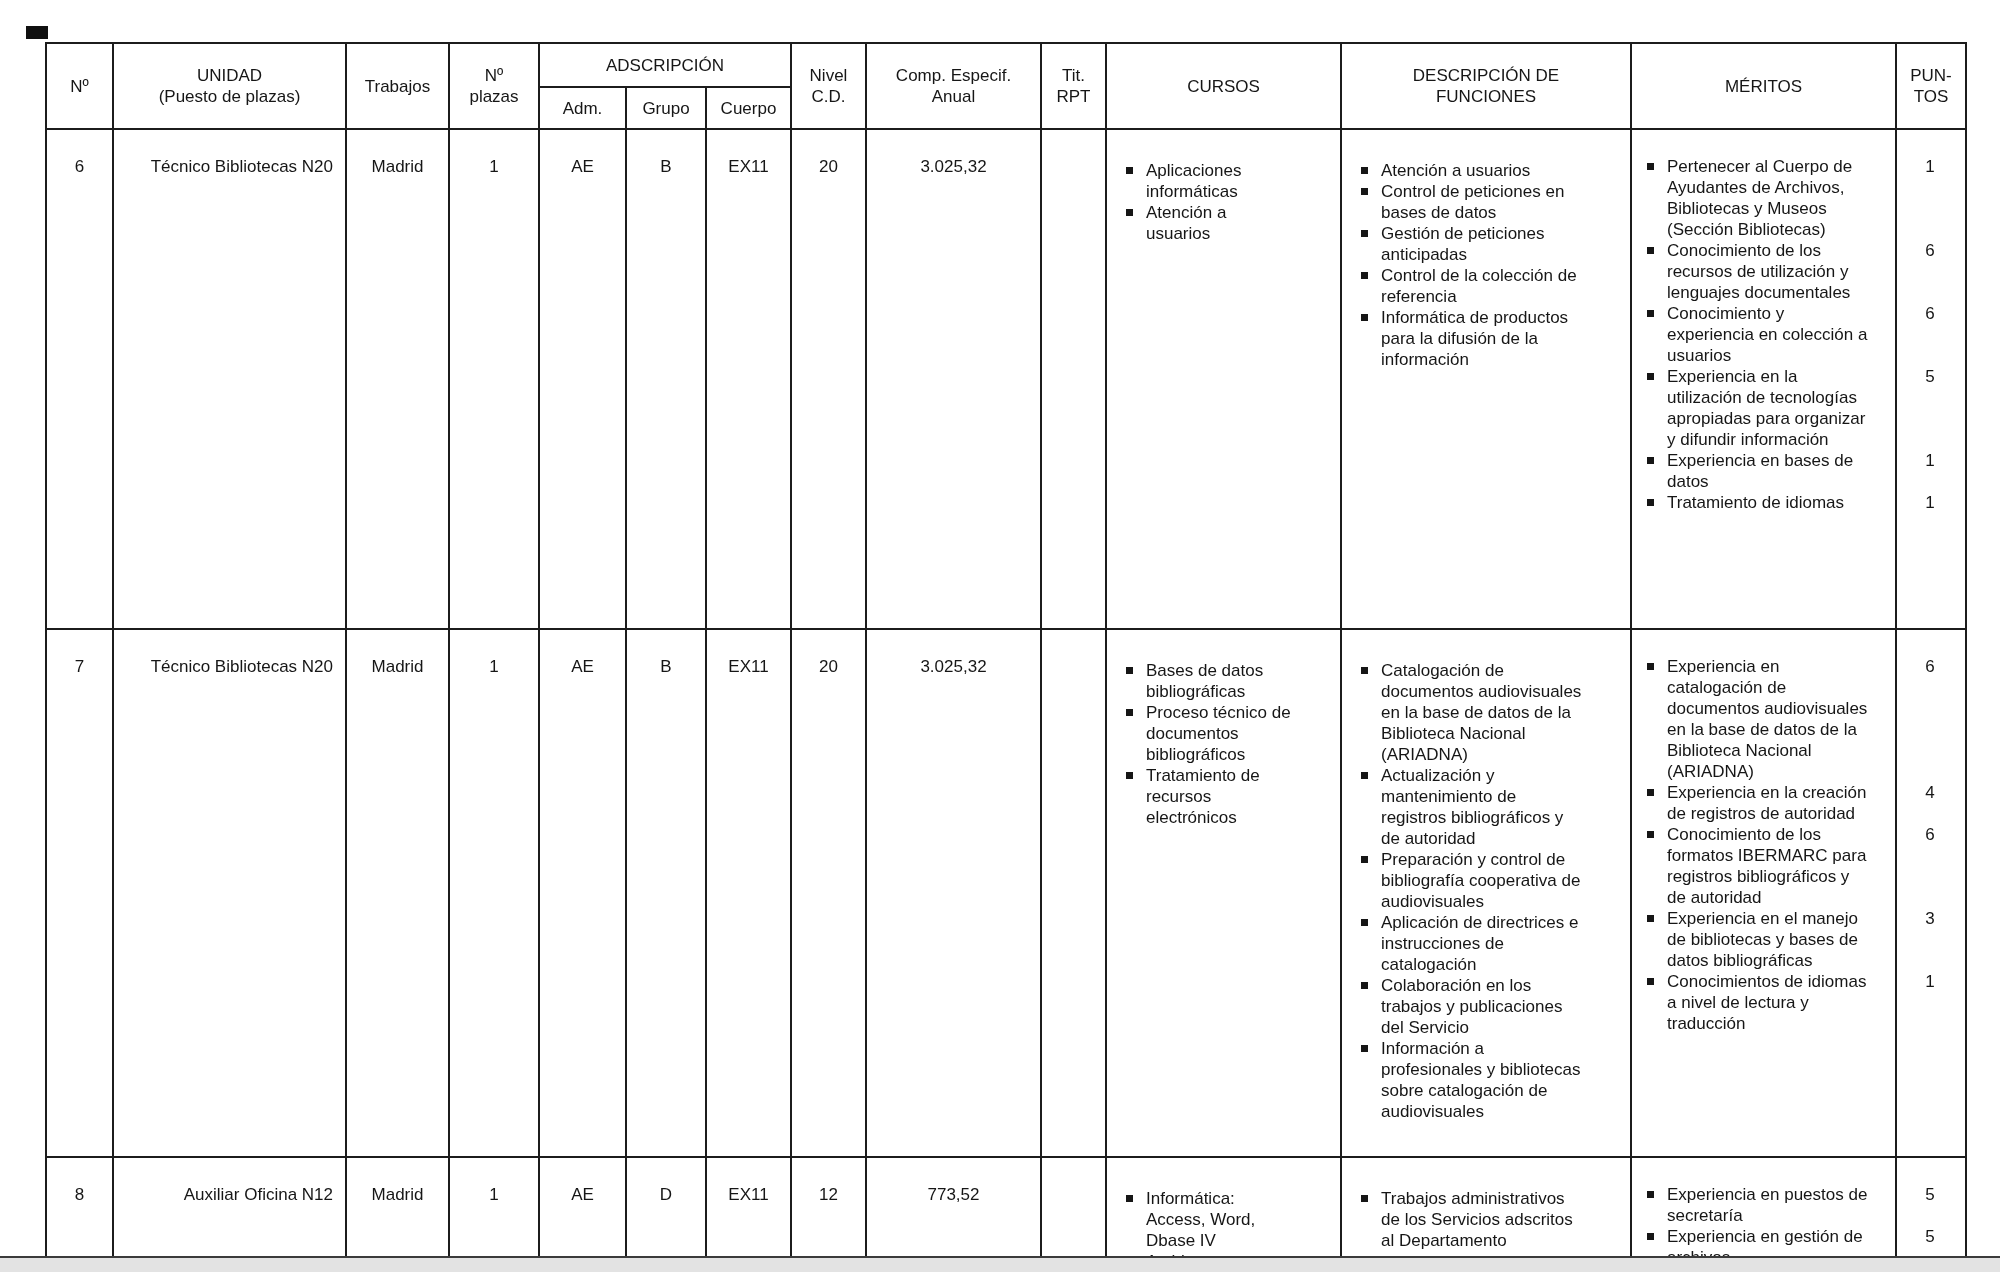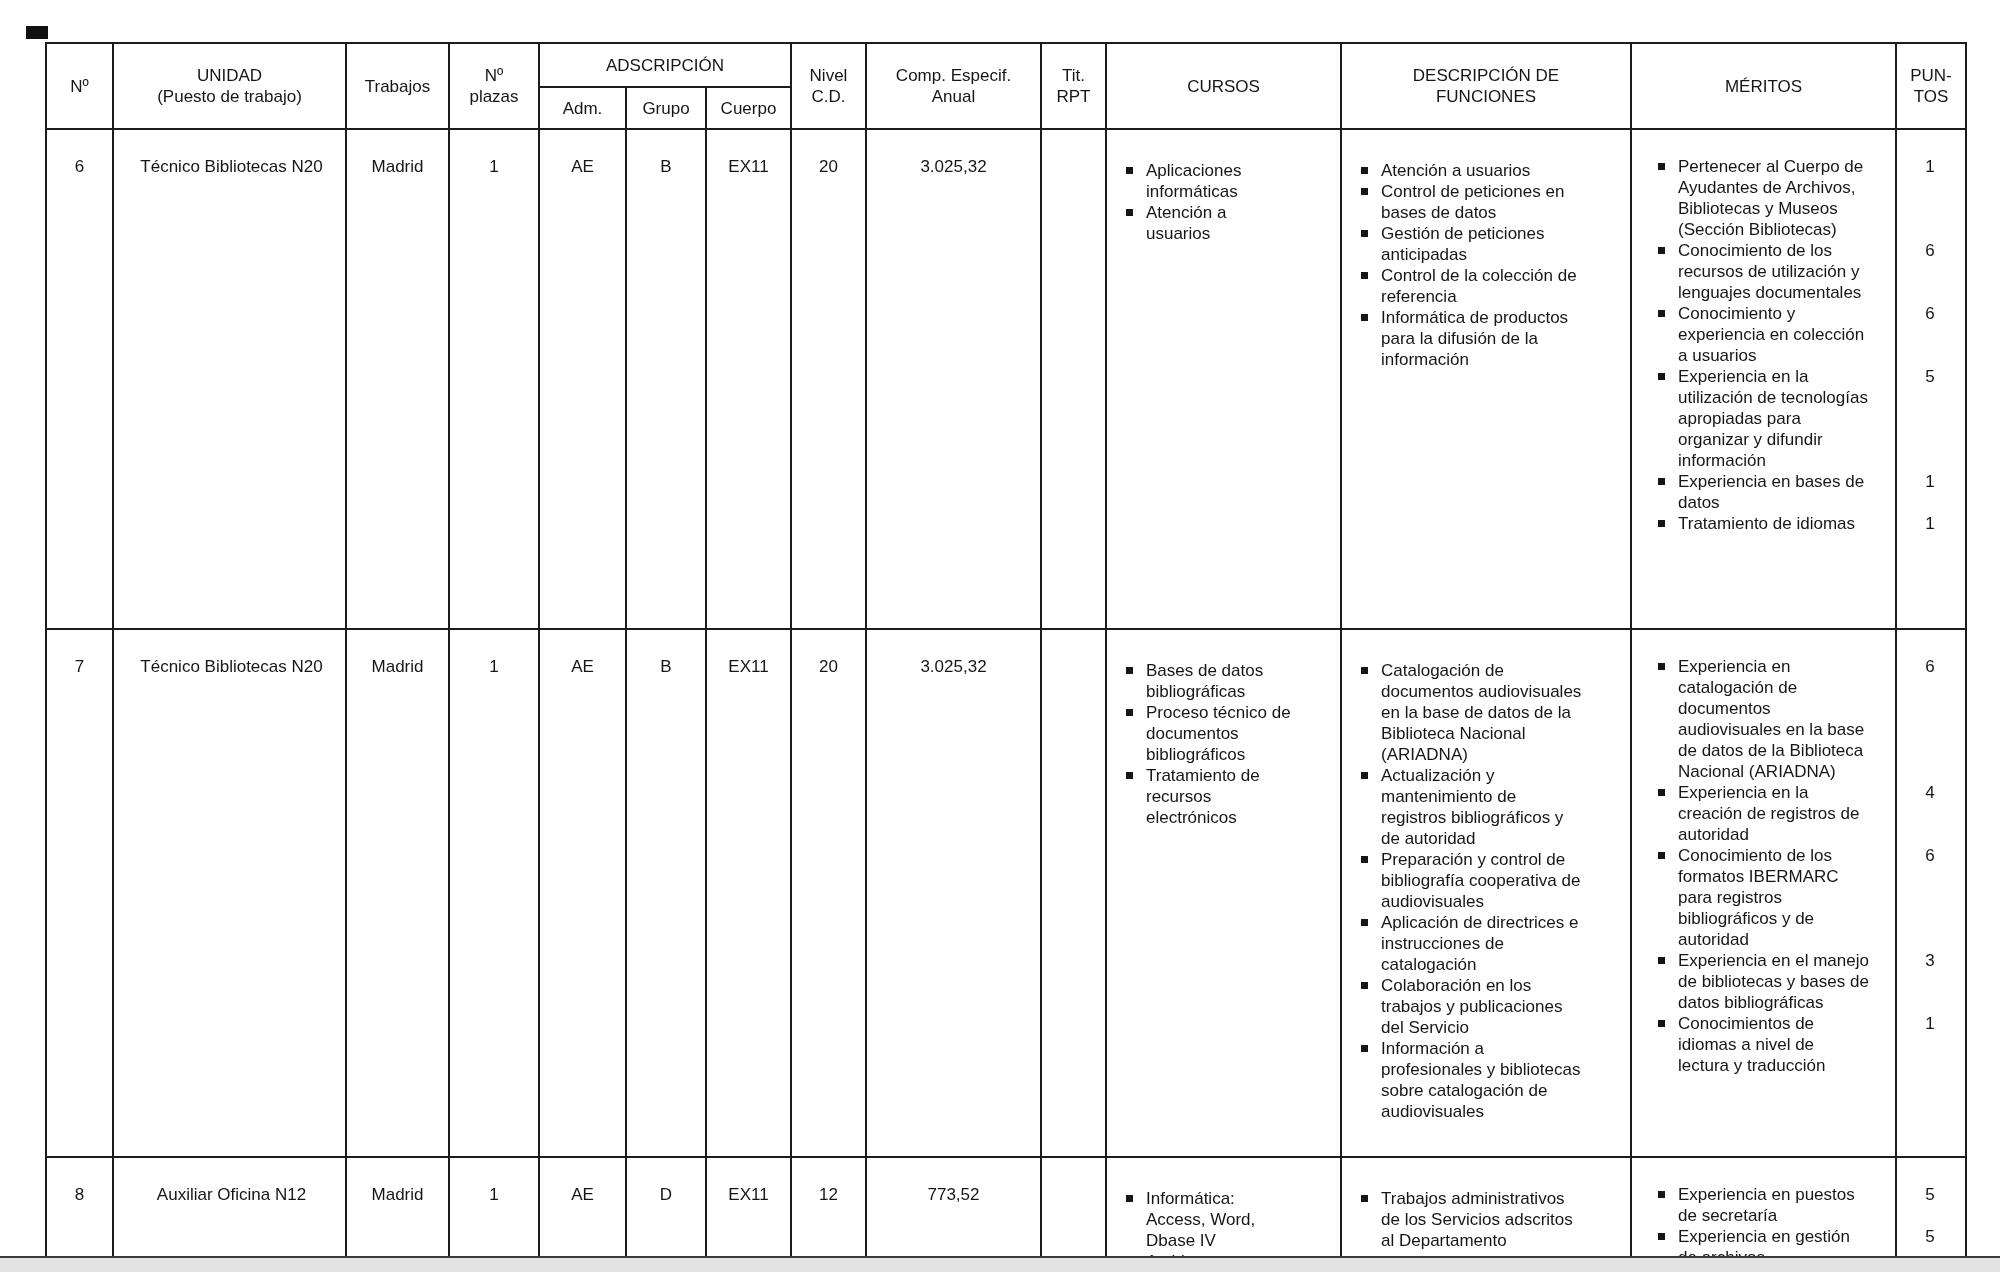--- a/index.html
+++ b/index.html
@@ -19,32 +19,32 @@
   table.doc th, table.doc td{border:2px solid #1c1c1c;}
 
   thead th{
     font-weight:normal;text-align:center;vertical-align:middle;
     white-space:pre-line;padding:3px 2px;height:34px;
   }
   tr.h1 th{height:36px;}
 
   tbody td{vertical-align:top;}
   .c-center{text-align:center;padding:26px 2px 0 2px;}
-  .c-unidad{text-align:center;padding:26px 4px 0 8px;}
+  .c-unidad{text-align:right;padding:26px 12px 0 8px;}
 
   .c-list{padding:0;}
   ul.blist{list-style:none;margin:4px;}
   .c-cursos ul.blist{padding:26px 42px 0 15px;}
   .c-func  ul.blist{padding:26px 40px 0 15px;}
   li.bi{position:relative;padding-left:20px;margin:0;}
   .blt{position:absolute;left:0;top:7px;width:7px;height:7px;background:#161616;}
 
   .c-mp{padding:0;position:relative;}
   .mp{display:grid;grid-template-columns:1fr 70px;align-items:start;padding-top:26px;}
-  .m{position:relative;padding:0 26px 0 35px;margin-left:11px;}
+  .m{position:relative;padding:0 26px 0 35px;}
   .m .blt{left:15px;}
   .p{text-align:center;}
   .mp-line{position:absolute;top:0;bottom:0;right:68px;width:2px;background:#1c1c1c;}
 
   .band{
     position:absolute;left:0;top:1256px;width:2000px;height:16px;
     background:#e3e3e3;border-top:2px solid #3b3b3b;z-index:5;
   }
 </style>
 </head>
@@ -68,21 +68,21 @@
         <col style="width:235px">
         <col style="width:290px">
       <col style="width:265px">
         <col style="width:70px">
     </colgroup>
 
     <thead>
       <tr class="h1">
         <th rowspan="2">Nº</th>
         <th rowspan="2">UNIDAD
-(Puesto de trabajo)</th>
+(Puesto de plazas)</th>
         <th rowspan="2">Trabajos</th>
         <th rowspan="2">Nº
 plazas</th>
         <th colspan="3">ADSCRIPCIÓN</th>
         <th rowspan="2">Nivel
 C.D.</th>
         <th rowspan="2">Comp. Especif.
 Anual</th>
         <th rowspan="2">Tit.
 RPT</th>

